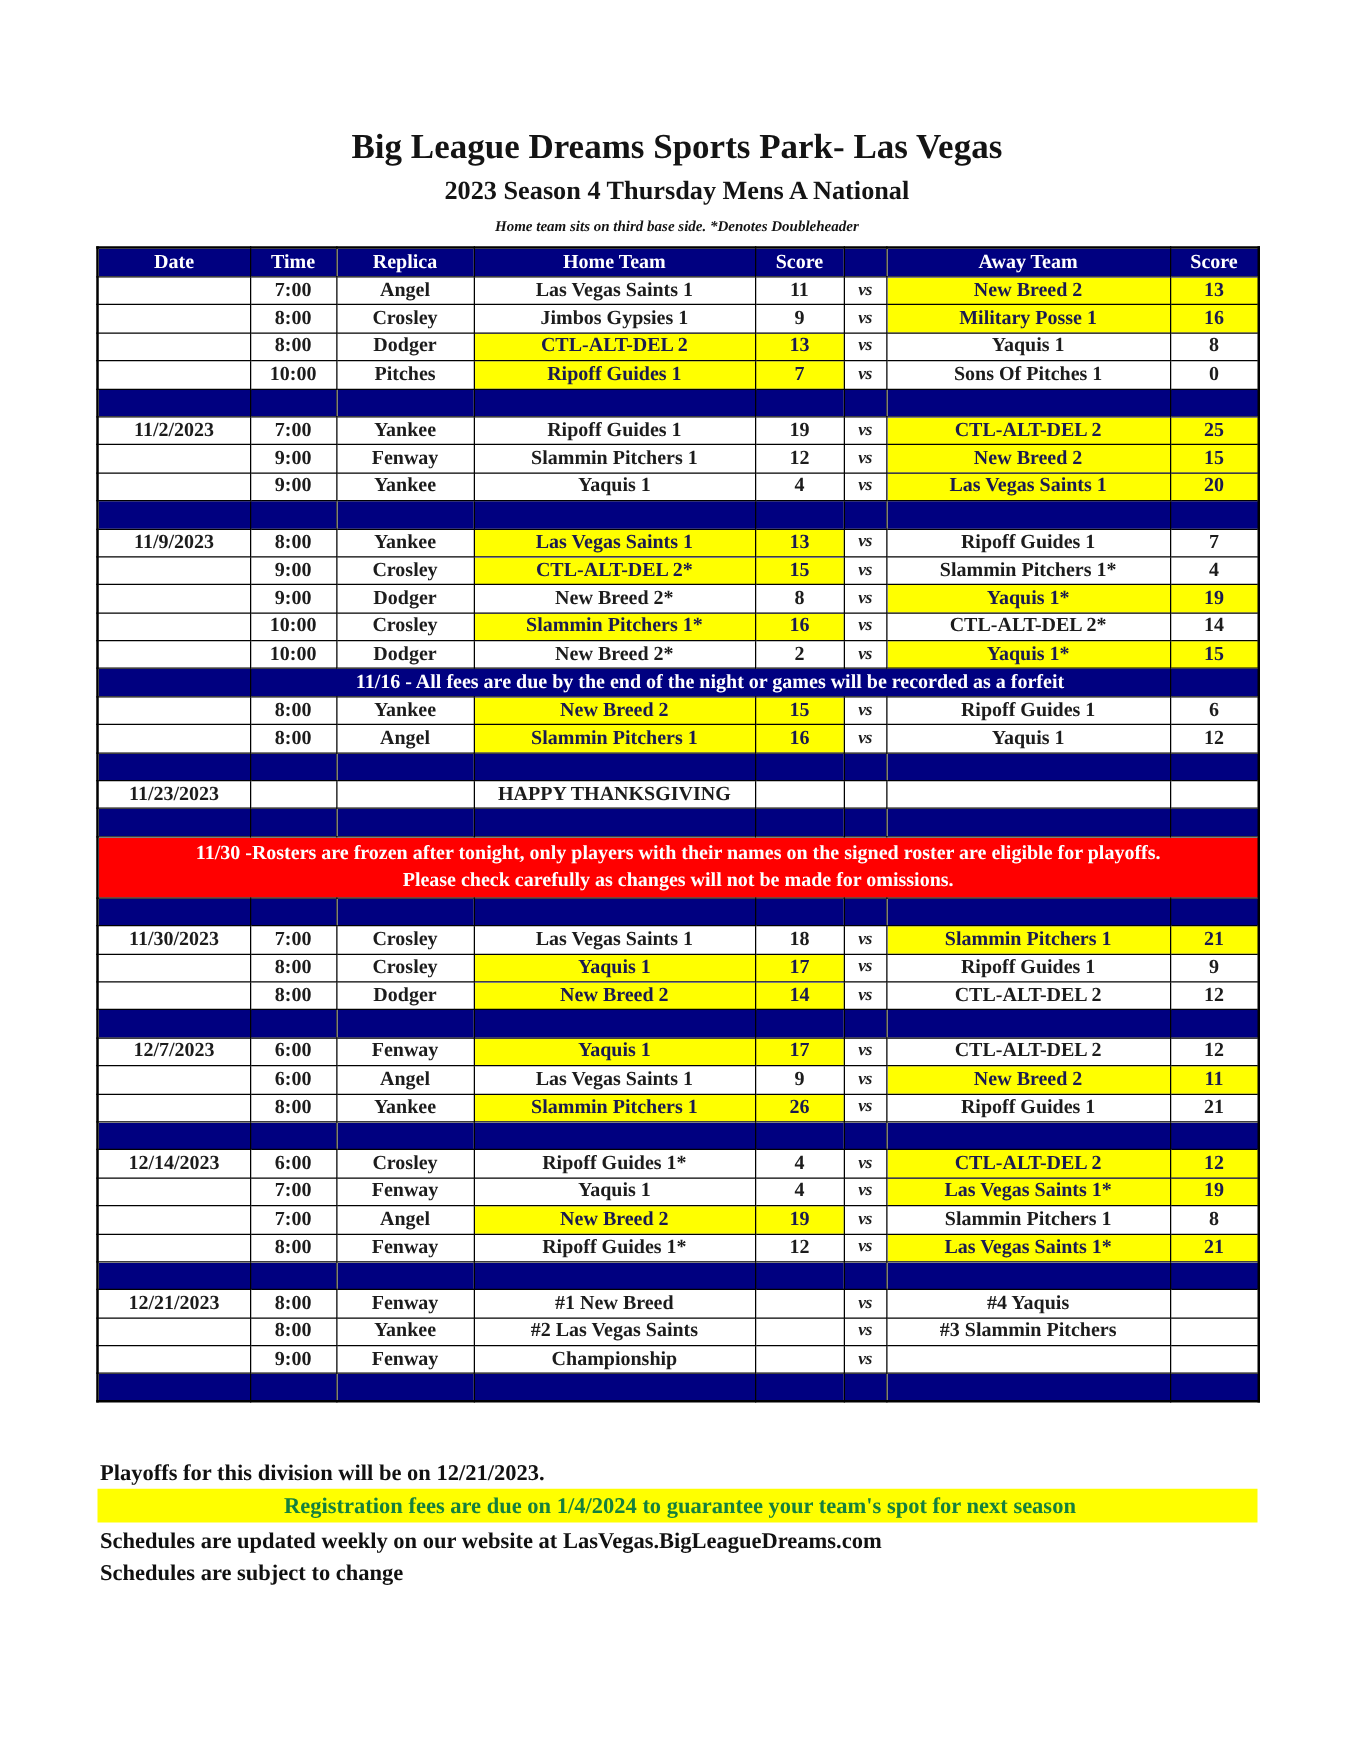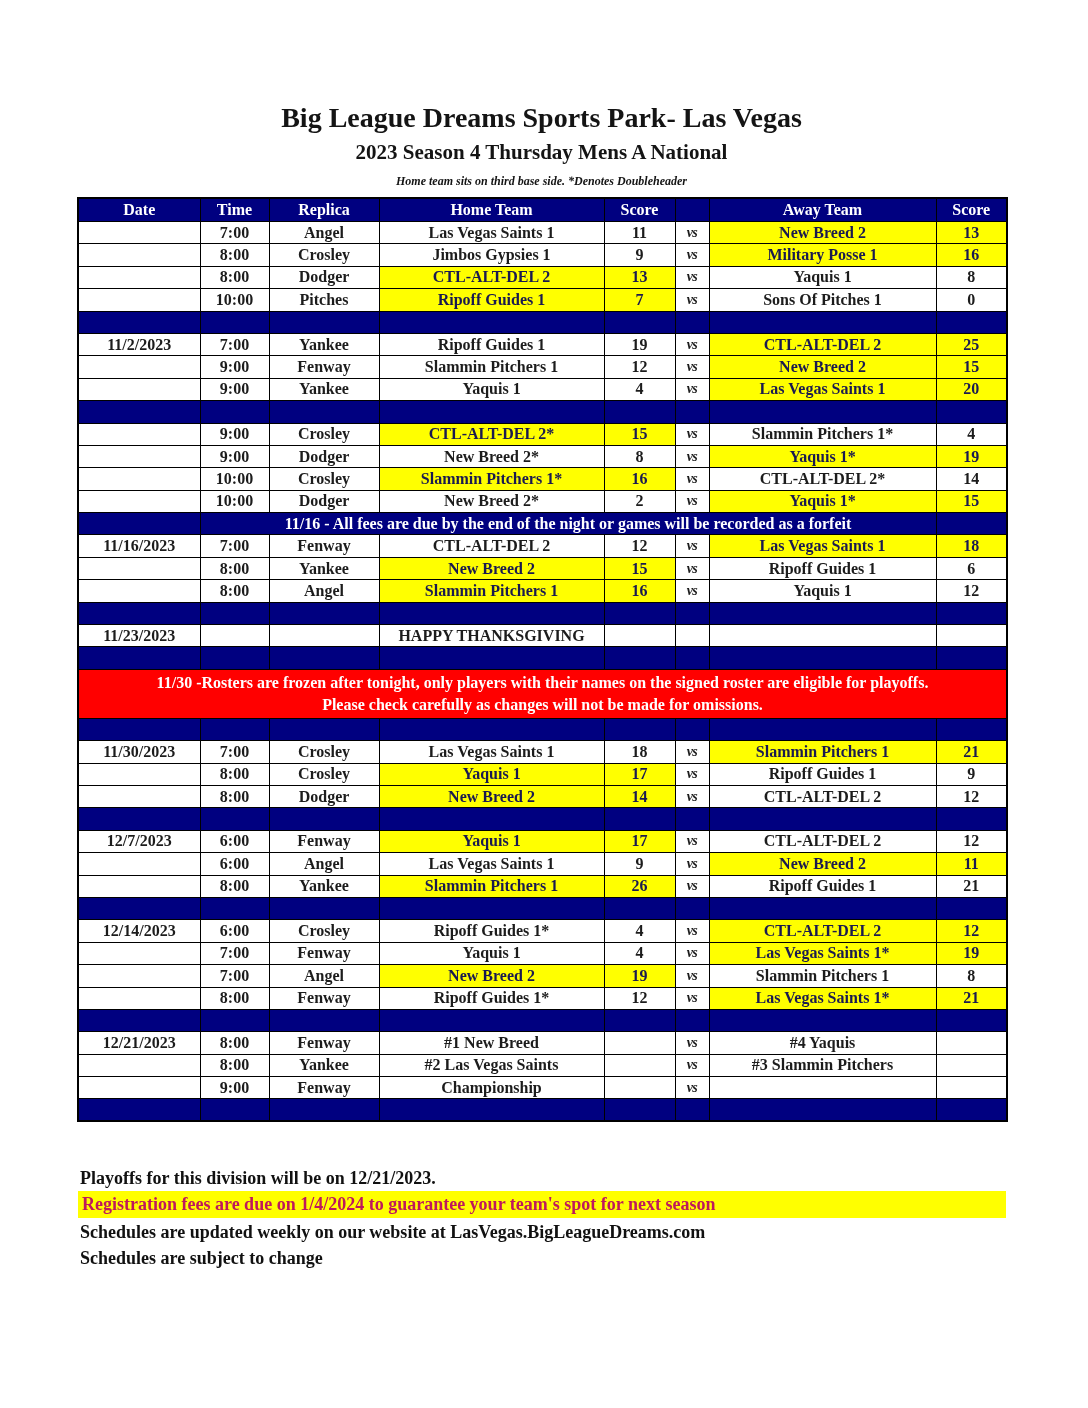--- a/index.html
+++ b/index.html
@@ -29,21 +29,21 @@
   .sched td.hl { background:var(--hl); color:#1a1a50; }
   .sched td.navy { background:var(--navy); color:#ffffff; }
   .sched td.note { font-size:16px; }
   .sched td.vs { font-style:italic; font-size:14px; letter-spacing:-0.5px; }
   .sched tr.alert-row { height:48px; }
   .sched td.alert { background:var(--alert); color:#ffffff; line-height:22px; padding:2px 0; }
   .sched td.alert .line { display:block; }
 
   .foot { position:absolute; left:80px; font-size:18px; font-weight:bold; color:#111; white-space:nowrap; line-height:22px; }
   .f1 { top:1167px; }
-  .f2 { top:1191px; left:78px; width:924px; height:27px; line-height:27px; padding-left:4px; background:var(--hl); color:#be185d; }
+  .f2 { top:1191px; left:78px; width:924px; height:27px; line-height:27px; padding-left:4px; background:var(--hl); color:#15803d;text-align:center; }
   .f3 { top:1221px; }
   .f4 { top:1247px; }
 </style>
 </head>
 <body>
 
 <div id="page">
   <div class="heading h-title">Big League Dreams Sports Park- Las Vegas</div>
   <div class="heading h-sub">2023 Season 4 Thursday Mens A National</div>
   <div class="heading h-note">Home team sits on third base side.  *Denotes Doubleheader</div>
@@ -156,20 +156,30 @@
           <td class="navy"></td>
           <td class="navy"></td>
           <td class="navy"></td>
           <td class="navy"></td>
           <td class="navy"></td>
           <td class="navy"></td>
           <td class="navy"></td>
           <td class="navy"></td>
         </tr>
         <tr>
+          <td>11/9/2023</td>
+          <td>8:00</td>
+          <td>Yankee</td>
+          <td class="hl">Las Vegas Saints 1</td>
+          <td class="hl">13</td>
+          <td class="vs">vs</td>
+          <td>Ripoff Guides 1</td>
+          <td>7</td>
+        </tr>
+        <tr>
           <td></td>
           <td>9:00</td>
           <td>Crosley</td>
           <td class="hl">CTL-ALT-DEL 2*</td>
           <td class="hl">15</td>
           <td class="vs">vs</td>
           <td>Slammin Pitchers 1*</td>
           <td>4</td>
         </tr>
         <tr>
@@ -199,30 +209,20 @@
           <td>New Breed 2*</td>
           <td>2</td>
           <td class="vs">vs</td>
           <td class="hl">Yaquis 1*</td>
           <td class="hl">15</td>
         </tr>
         <tr>
           <td class="navy"></td>
           <td class="navy note" colspan="6">11/16 - All fees are due by the end of the night or games will be recorded as a forfeit</td>
           <td class="navy"></td>
-        </tr>
-        <tr>
-          <td>11/16/2023</td>
-          <td>7:00</td>
-          <td>Fenway</td>
-          <td>CTL-ALT-DEL 2</td>
-          <td>12</td>
-          <td class="vs">vs</td>
-          <td class="hl">Las Vegas Saints 1</td>
-          <td class="hl">18</td>
         </tr>
         <tr>
           <td></td>
           <td>8:00</td>
           <td>Yankee</td>
           <td class="hl">New Breed 2</td>
           <td class="hl">15</td>
           <td class="vs">vs</td>
           <td>Ripoff Guides 1</td>
           <td>6</td>

